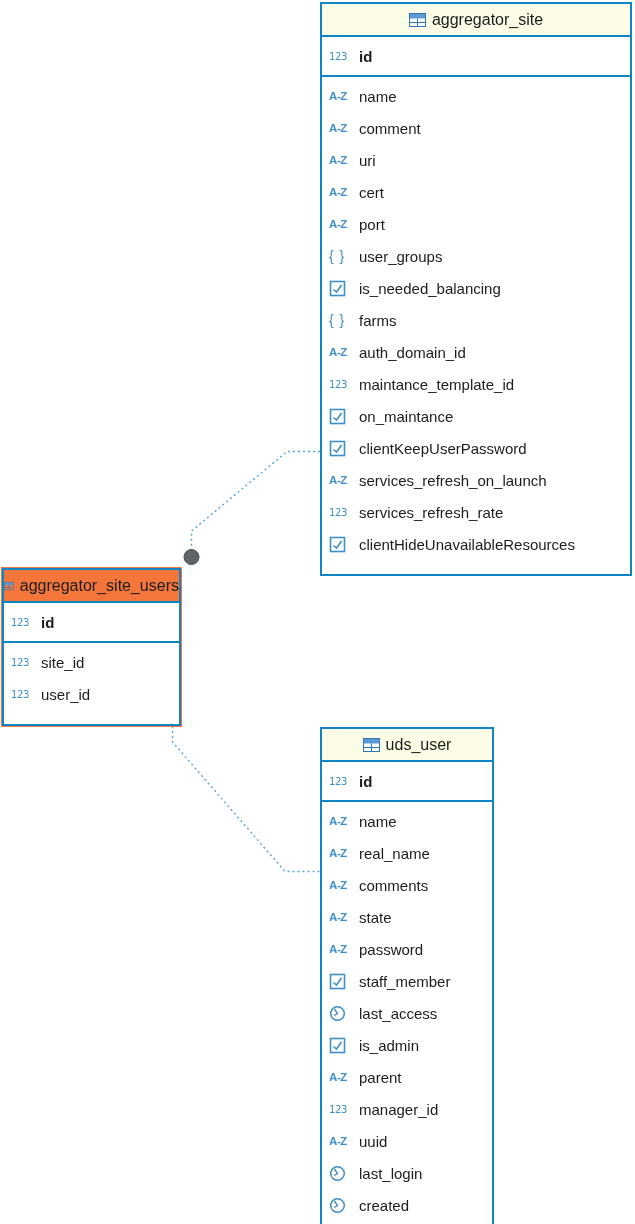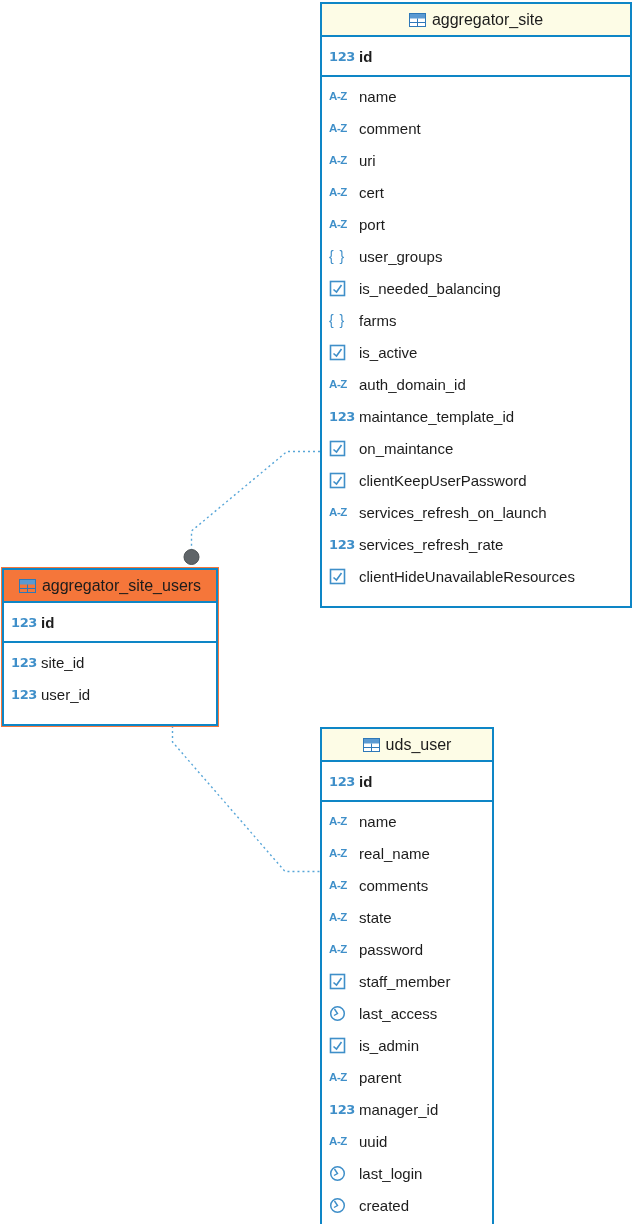--- a/index.html
+++ b/index.html
@@ -52,21 +52,21 @@
     padding:0 7px;
     gap:8px;
     font-size:15px;
     white-space:nowrap;
   }
   .row .ic{
     width:22px;min-width:22px;
     display:flex;align-items:center;justify-content:flex-start;
     color:var(--icon-blue);
   }
-  .ic-glyph-numeric{font-size:13px;font-weight:700;letter-spacing:-0.4px;font-family:"DejaVu Sans",sans-serif;}
+  .ic-glyph-numeric{font-size:10px;font-weight:400;letter-spacing:-0.4px;font-family:"DejaVu Sans",sans-serif;}
   .ic-glyph-text{font-size:11.5px;font-weight:600;letter-spacing:-0.4px;}
   .ic-glyph-json{font-size:14px;font-weight:500;letter-spacing:1px;}
   .ic svg{display:block;}
 
   
   .tbl-ico{display:block;}
   .tbl-ico .cell{fill:#ffffff;}
   .orange .tbl-ico .cell{fill:var(--header-orange);}
 </style>
 </head>
@@ -130,29 +130,20 @@
               <polyline points="4.5,9.5 7.5,12 12.5,5" fill="none" stroke="#3f8fc9" stroke-width="1.6"></polyline>
             </svg>
           </span>
           <span>is_needed_balancing</span>
         </div>
         <div class="row">
           <span class="ic ic-glyph-json">{ }</span>
           <span>farms</span>
         </div>
         <div class="row">
-          <span class="ic">
-            <svg width="17" height="17" viewBox="0 0 17 17">
-              <rect x="1.5" y="1.5" width="14" height="14" fill="none" stroke="#3f8fc9" stroke-width="1.6"></rect>
-              <polyline points="4.5,9.5 7.5,12 12.5,5" fill="none" stroke="#3f8fc9" stroke-width="1.6"></polyline>
-            </svg>
-          </span>
-          <span>is_active</span>
-        </div>
-        <div class="row">
           <span class="ic ic-glyph-text">A-Z</span>
           <span>auth_domain_id</span>
         </div>
         <div class="row">
           <span class="ic ic-glyph-numeric">123</span>
           <span>maintance_template_id</span>
         </div>
         <div class="row">
           <span class="ic">
             <svg width="17" height="17" viewBox="0 0 17 17">
@@ -184,21 +175,21 @@
             <svg width="17" height="17" viewBox="0 0 17 17">
               <rect x="1.5" y="1.5" width="14" height="14" fill="none" stroke="#3f8fc9" stroke-width="1.6"></rect>
               <polyline points="4.5,9.5 7.5,12 12.5,5" fill="none" stroke="#3f8fc9" stroke-width="1.6"></polyline>
             </svg>
           </span>
           <span>clientHideUnavailableResources</span>
         </div>
       </section>
   </article>
 
-  <article class="table-card orange" id="tbl-1" style="left:2px;top:568px;width:216px;">
+  <article class="table-card orange" id="tbl-1" style="left:2px;top:568px;width:179px;">
     <header class="table-header">
       <svg class="tbl-ico" width="17" height="14" viewBox="0 0 17 14">
         <rect class="cell" x="1" y="1" width="15" height="12" fill="#fff"></rect>
         <rect x="1" y="1" width="15" height="4.5" fill="#5b9ad2"></rect>
         <rect x="0.5" y="0.5" width="16" height="13" fill="none" stroke="#2e78b8"></rect>
         <line x1="8.5" y1="5.5" x2="8.5" y2="13" stroke="#2e78b8"></line>
         <line x1="1" y1="9.5" x2="16" y2="9.5" stroke="#2e78b8"></line>
       </svg>
       <span>aggregator_site_users</span>
     </header>

